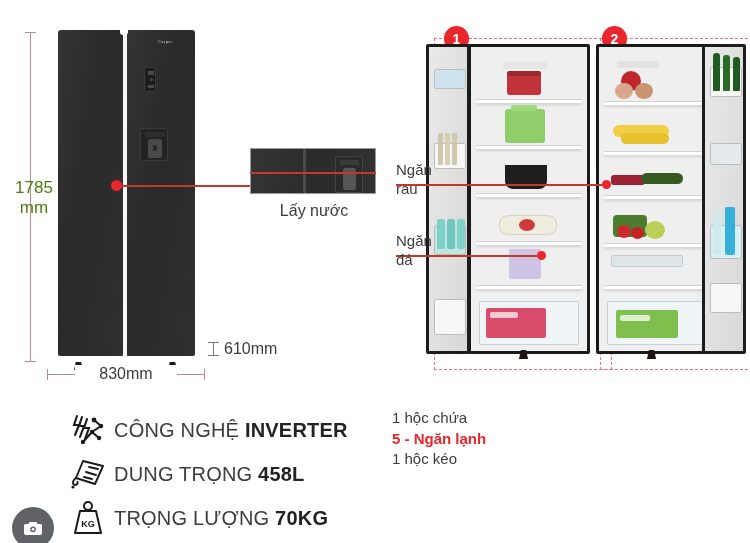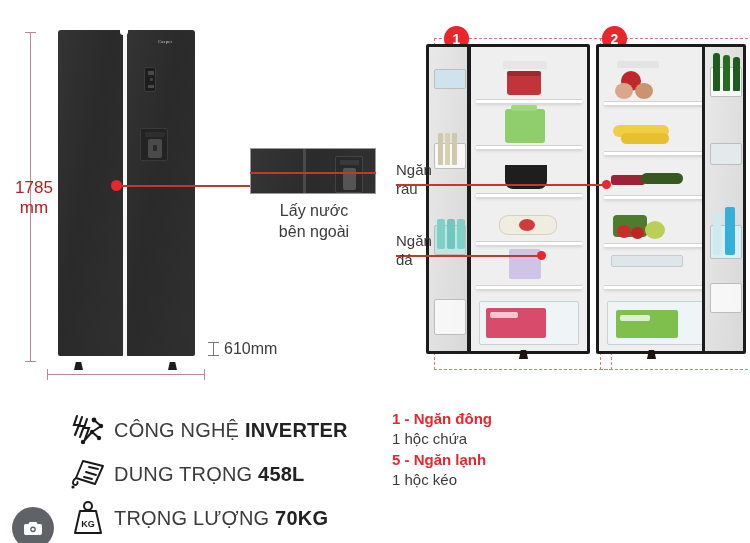--- a/index.html
+++ b/index.html
@@ -20,21 +20,21 @@
     left: 30px; top: 32px; width: 1px; height: 330px;
     background: #b98a93;
   }
   .dim-cap { position: absolute; left: -5px; width: 11px; height: 1px; background: #b98a93; }
   .dim-cap.top { top: 0; }
   .dim-cap.bot { bottom: 0; }
 
   #height-label {
     left: 6px; top: 178px; width: 56px;
     text-align: center; line-height: 20px;
-    font-size: 17px; color: #b91c1c;
+    font-size: 17px; color: #4d7c0f;
   }
 
   .dim-line-h {
     left: 47px; top: 374px; width: 158px; height: 1px;
     background: #b98a93;
   }
   .dim-cap-h { position: absolute; top: -5px; width: 1px; height: 11px; background: #b98a93; }
   .dim-cap-h.l { left: 0; }
   .dim-cap-h.r { right: 0; }
   #width-label {
@@ -220,27 +220,27 @@
   <div class="abs" id="dispenser-leader"></div>
   <div class="abs" id="dispenser-dot"></div>
 
   <div class="abs" id="inset-crop">
     <span class="seam"></span>
       <span class="disp2"></span>
   </div>
   <div class="abs" id="inset-leader"></div>
   <div class="abs" id="inset-caption">
     <div>Lấy nước</div>
-    <div>bên ngoài</div>
   </div>
 
   <div class="abs dim-line-h">
     <span class="dim-cap-h l"></span>
     <span class="dim-cap-h r"></span>
   </div>
+  <div class="abs" id="width-label">830mm</div>
 
   <div class="abs" id="depth-group">
     <span class="depth-icon">
         <span></span>
       </span>
     <span id="depth-label">610mm</span>
   </div>
 </div>
 
 <div class="abs" id="spec-list">
@@ -390,17 +390,16 @@
 <div class="abs callout-label" style="left:396px;top:160px;">
   <div>Ngăn</div>
   <div>rau</div>
 </div>
 <div class="abs callout-label" style="left:396px;top:231px;">
   <div>Ngăn</div>
   <div>đá</div>
 </div>
 
 <div class="abs" id="desc">
-  <div class="desc-head">1 - Ngăn đông</div>
   <div class="desc-body">1 hộc chứa</div>
   <div class="desc-head">5 - Ngăn lạnh</div>
   <div class="desc-body">1 hộc kéo</div>
 </div>
 
 </body></html>

